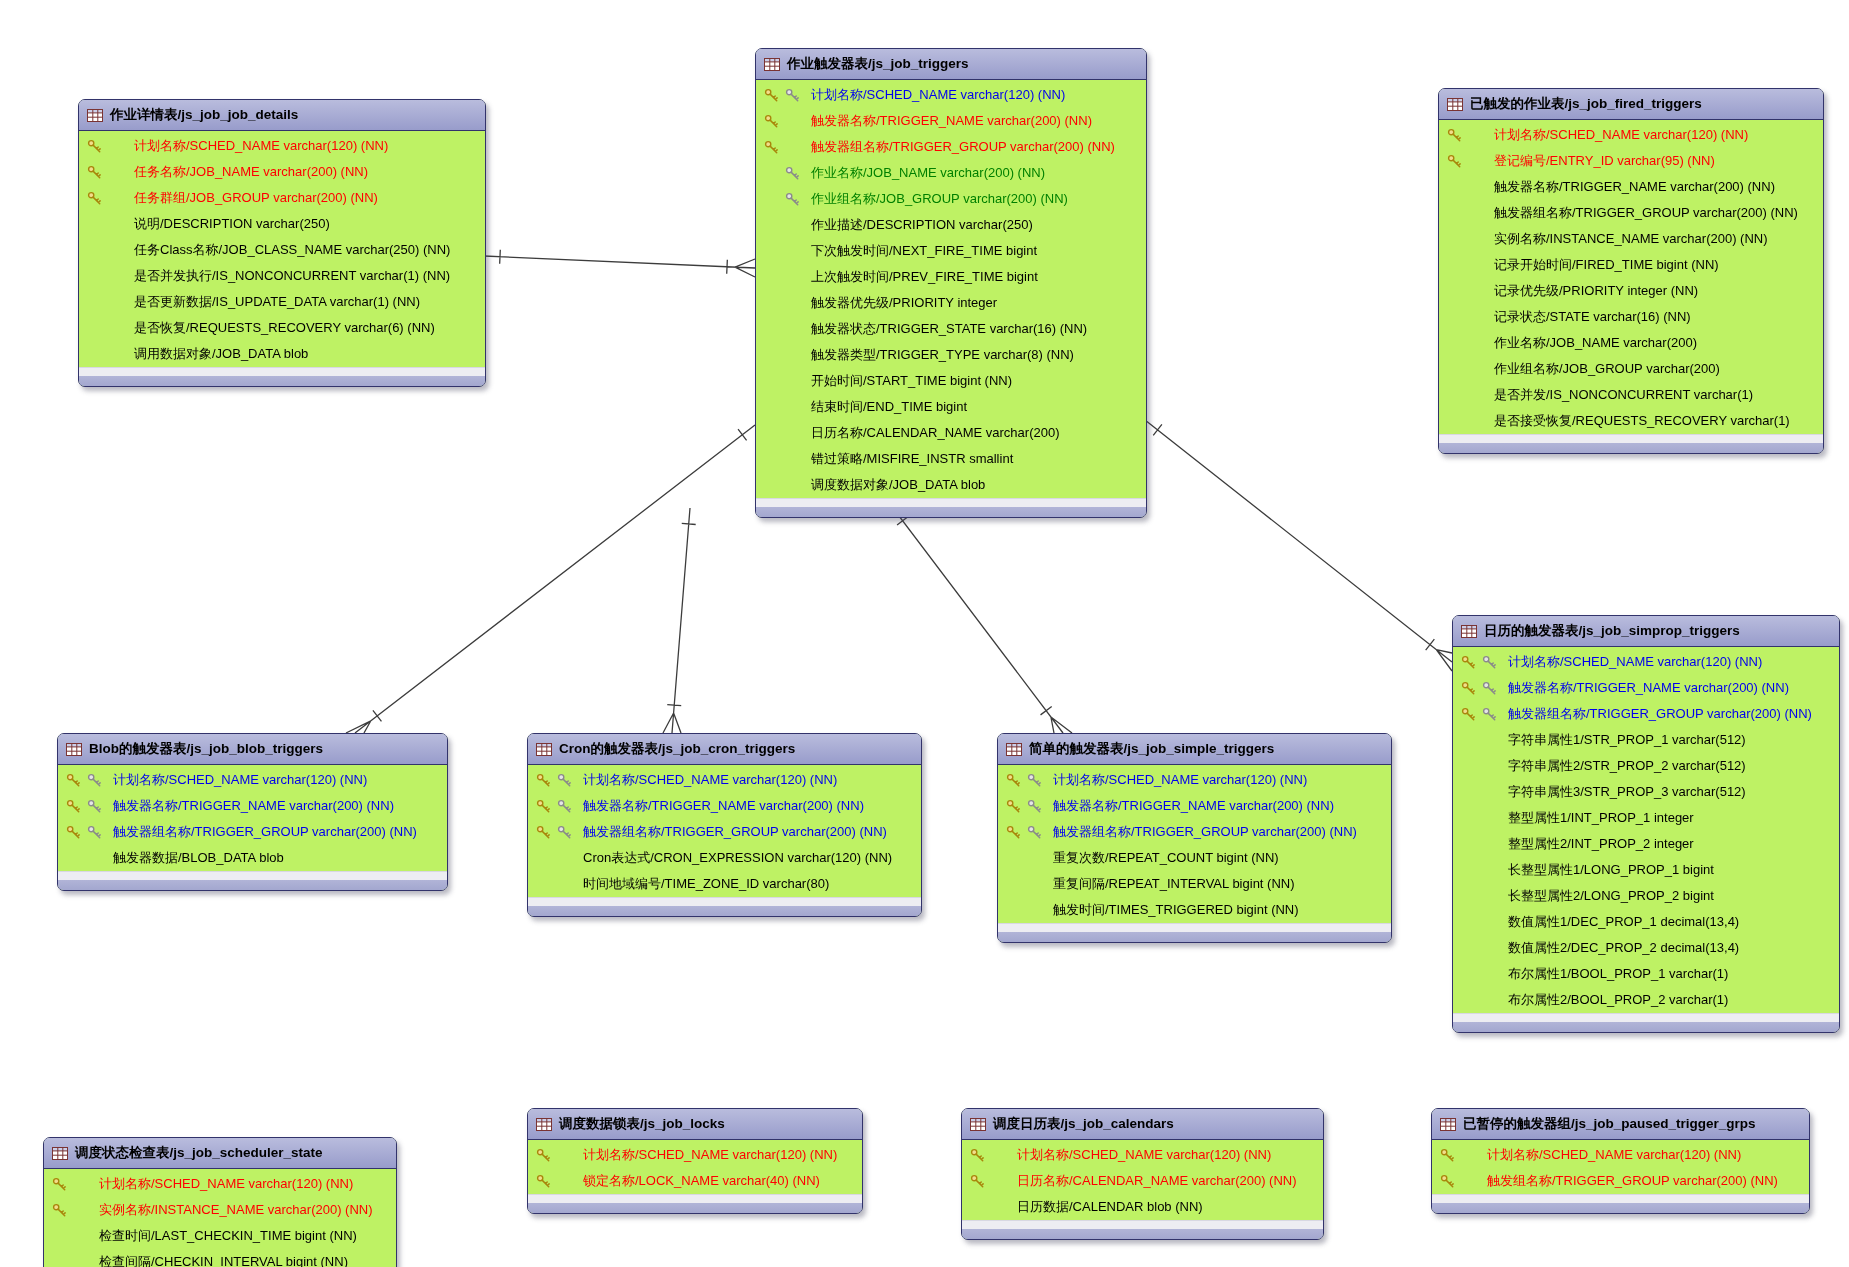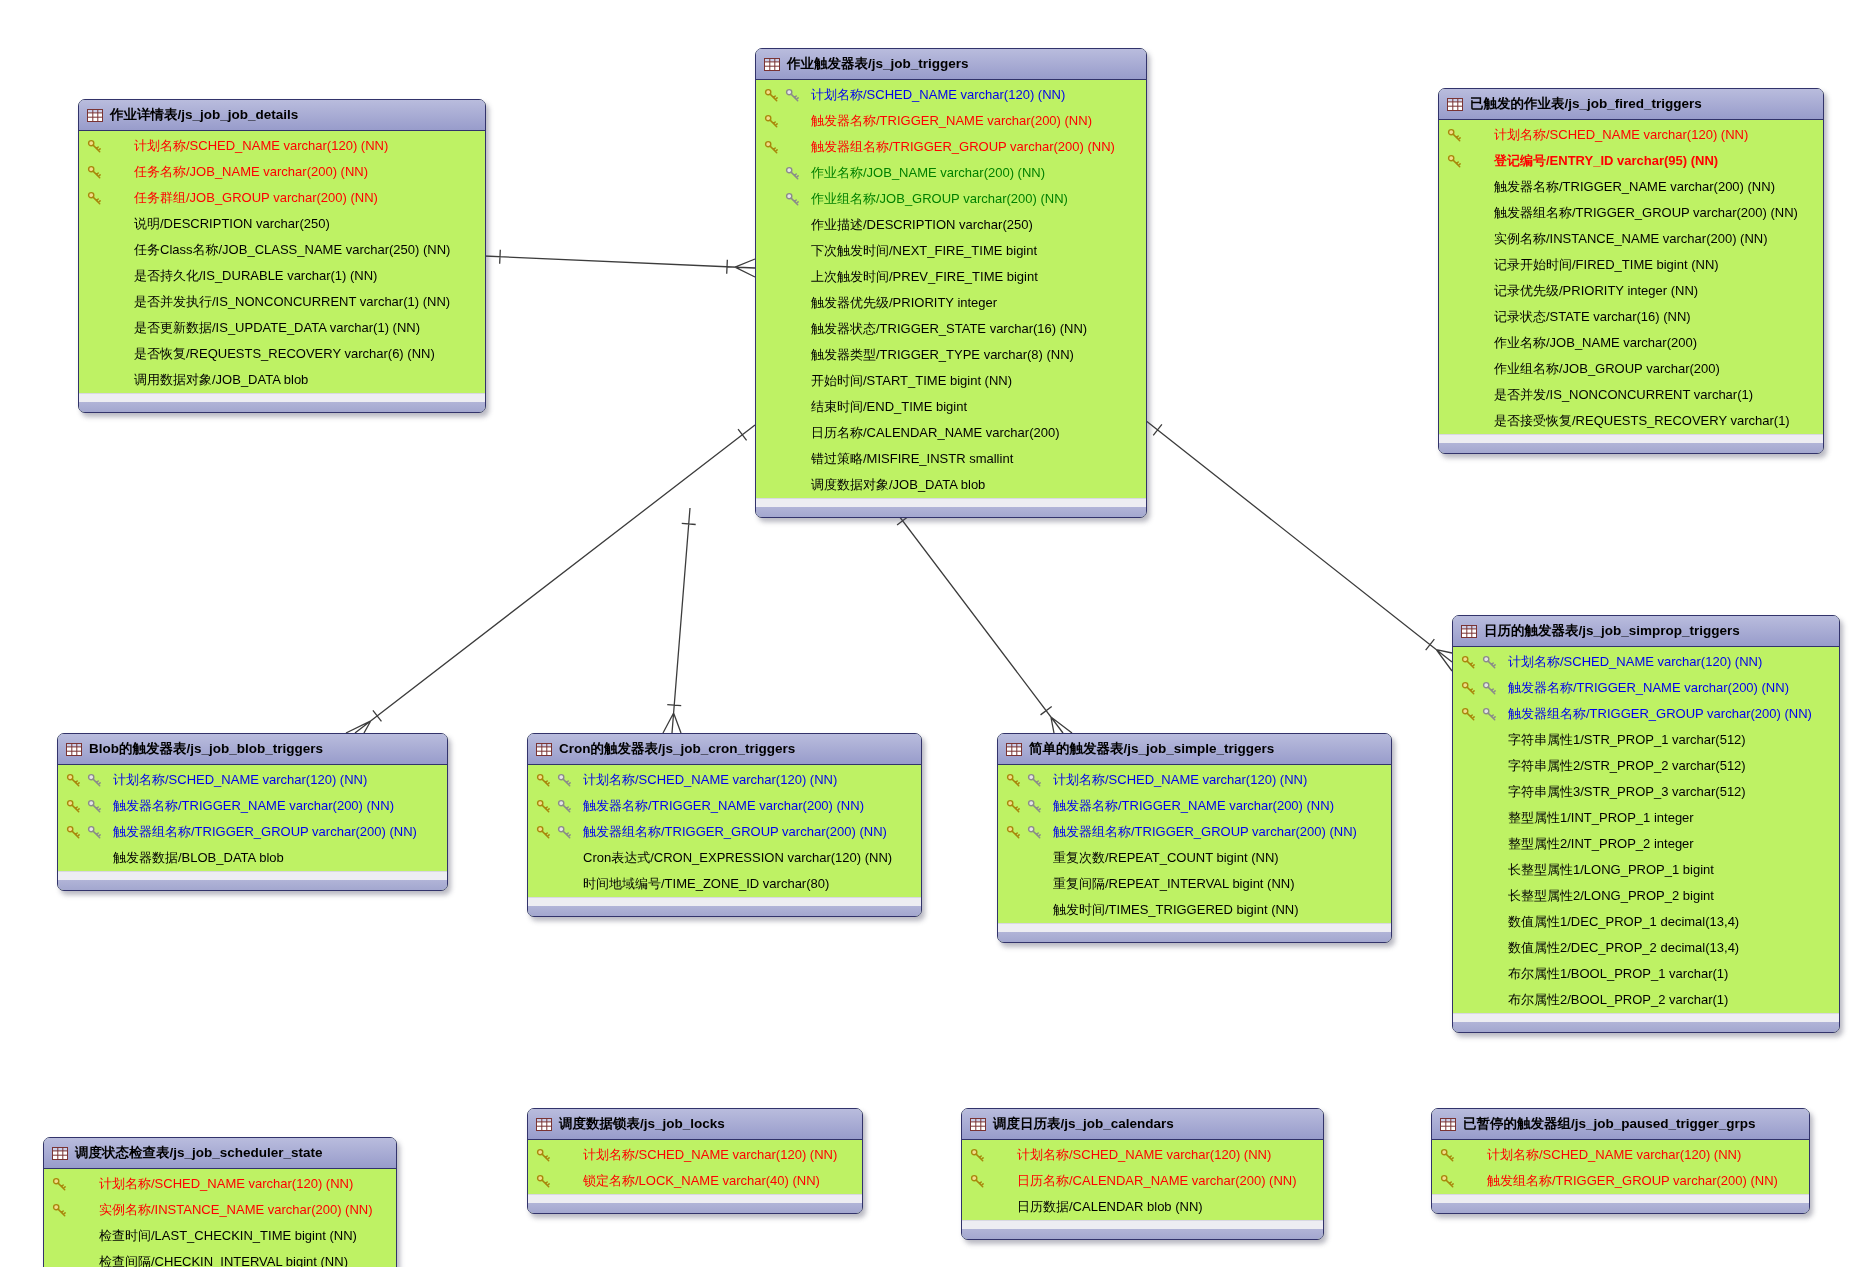--- a/index.html
+++ b/index.html
@@ -87,25 +87,20 @@
     <span class="lbl" style="color: rgb(0, 0, 0);">说明/DESCRIPTION varchar(250)</span>
   </div>
         <div class="row">
     <span class="ks k1"></span>
     <span class="ks k2"></span>
     <span class="lbl" style="color: rgb(0, 0, 0);">任务Class名称/JOB_CLASS_NAME varchar(250) (NN)</span>
   </div>
         <div class="row">
     <span class="ks k1"></span>
     <span class="ks k2"></span>
-    <span class="lbl" style="color: rgb(0, 0, 0);">是否持久化/IS_DURABLE varchar(1) (NN)</span>
-  </div>
-        <div class="row">
-    <span class="ks k1"></span>
-    <span class="ks k2"></span>
     <span class="lbl" style="color: rgb(0, 0, 0);">是否并发执行/IS_NONCONCURRENT varchar(1) (NN)</span>
   </div>
         <div class="row">
     <span class="ks k1"></span>
     <span class="ks k2"></span>
     <span class="lbl" style="color: rgb(0, 0, 0);">是否更新数据/IS_UPDATE_DATA varchar(1) (NN)</span>
   </div>
         <div class="row">
     <span class="ks k1"></span>
     <span class="ks k2"></span>
@@ -273,21 +268,21 @@
     <span class="lbl" style="color: rgb(255, 0, 0); font-weight: normal;">计划名称/SCHED_NAME varchar(120) (NN)</span>
   </div>
         <div class="row">
     <span class="ks k1">
             <svg width="15" height="15" viewBox="0 0 15 15">
               <circle cx="4.2" cy="4.2" r="2.6" fill="#f3dd8a" stroke="#a8860b" stroke-width="1.4"></circle>
               <path d="M6.1 6.1 L12.7 12.7 M9.6 9.6 L11.2 8 M11.5 11.5 L13.1 9.9" stroke="#a8860b" stroke-width="1.5" fill="none" stroke-linecap="round"></path>
             </svg>
           </span>
     <span class="ks k2"></span>
-    <span class="lbl" style="color: rgb(255, 0, 0); font-weight: bold; text-align: center;">登记编号/ENTRY_ID varchar(95) (NN)</span>
+    <span class="lbl" style="color: rgb(255, 0, 0); font-weight: normal; text-align: center;">登记编号/ENTRY_ID varchar(95) (NN)</span>
   </div>
         <div class="row">
     <span class="ks k1"></span>
     <span class="ks k2"></span>
     <span class="lbl" style="color: rgb(0, 0, 0);">触发器名称/TRIGGER_NAME varchar(200) (NN)</span>
   </div>
         <div class="row">
     <span class="ks k1"></span>
     <span class="ks k2"></span>
     <span class="lbl" style="color: rgb(0, 0, 0);">触发器组名称/TRIGGER_GROUP varchar(200) (NN)</span>

